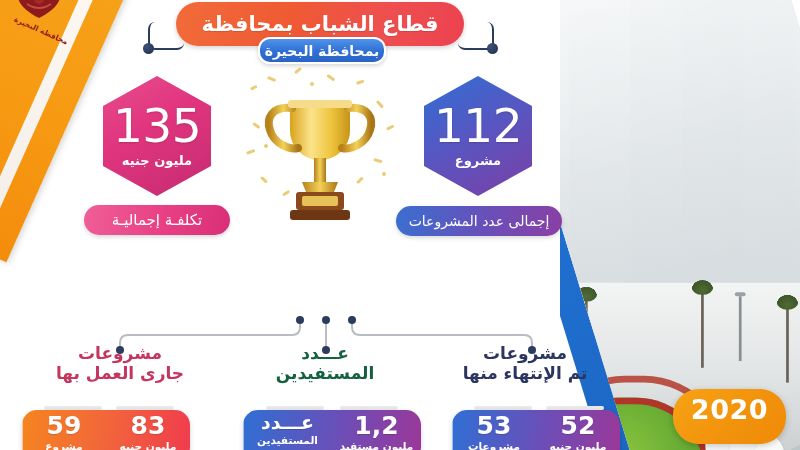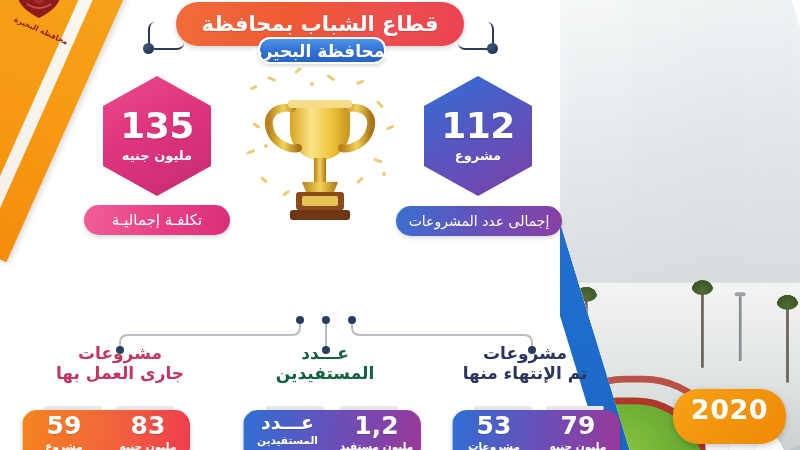--- a/index.html
+++ b/index.html
@@ -109,41 +109,41 @@
     color:#fff;font-size:21px;font-weight:bold;letter-spacing:.5px;white-space:nowrap;
     text-shadow:0 1px 1px rgba(0,0,0,.12);
   }
   .subtitle-pill{
     position:absolute;left:258px;top:37px;width:124px;height:23px;
     background:linear-gradient(180deg,#4f93e8 0%,#2f6fd4 55%,#2a63c4 100%);
     border:2px solid #ffffff;border-radius:12px;
     box-shadow:0 2px 4px rgba(0,0,0,.16);
     display:flex;align-items:center;justify-content:center;
   }
-  .subtitle-pill span{color:#fff;font-size:17px;font-weight:bold;white-space:nowrap;}
+  .subtitle-pill span{color:#fff;font-size:14px;font-weight:bold;white-space:nowrap;}
 
   .hdr-line{position:absolute;border:2px solid #2b3c5e;border-radius:7px;}
   .hdr-line.left{left:148px;top:22px;width:34px;height:26px;border-right:none;border-top:none;}
   .hdr-line.right{left:458px;top:22px;width:34px;height:26px;border-left:none;border-top:none;}
   .dot{
     position:absolute;width:11px;height:11px;border-radius:50%;
     background:radial-gradient(circle at 34% 30%,#3c5276,#1e2f4d);
   }
 
   
   .hex{
     position:absolute;width:108px;height:120px;
     clip-path:polygon(50% 0%,100% 25%,100% 75%,50% 100%,0% 75%,0% 25%);
     display:flex;flex-direction:column;align-items:center;justify-content:center;
   }
   .hex.pink{left:103px;top:76px;
     background:linear-gradient(150deg,#e84d8f 0%,#e0357e 42%,#c62b72 100%);}
   .hex.blue{left:424px;top:76px;
     background:linear-gradient(150deg,#2f6fd4 0%,#5a55c0 50%,#7b3fa6 100%);}
-  .hex .num{color:#fff;font-size:36px;font-weight:bold;line-height:.95;letter-spacing:-.5px;
+  .hex .num{color:#fff;font-size:47px;font-weight:normal;line-height:.95;letter-spacing:-.5px;
     text-shadow:0 1px 2px rgba(0,0,0,.16);}
   .hex .unit{color:#fff;font-size:13px;font-weight:bold;margin-top:4px;}
 
   .label-pill{
     position:absolute;height:30px;border-radius:16px;
     display:flex;align-items:center;justify-content:center;
     box-shadow:0 2px 4px rgba(0,0,0,.15);
   }
   .label-pill span{color:#fff;font-weight:normal;white-space:nowrap;}
   .label-pill.cost{left:84px;top:205px;width:146px;
@@ -375,21 +375,21 @@
     <div class="stat-half">
       <div class="stat-val" style="font-size:19px;">عـــدد</div>
       <div class="stat-unit">المستفيدين</div>
     </div>
   </div>
 
   <div class="stat-cap" style="left:474px;width:58px;"></div>
   <div class="stat-cap" style="left:546px;width:58px;"></div>
   <div class="stat-box right">
     <div class="stat-half">
-      <div class="stat-val">79</div>
+      <div class="stat-val">52</div>
       <div class="stat-unit">مليون جنيه</div>
     </div>
     <div class="stat-half">
       <div class="stat-val">53</div>
       <div class="stat-unit">مشروعات</div>
     </div>
   </div>
 
 </div>
 

